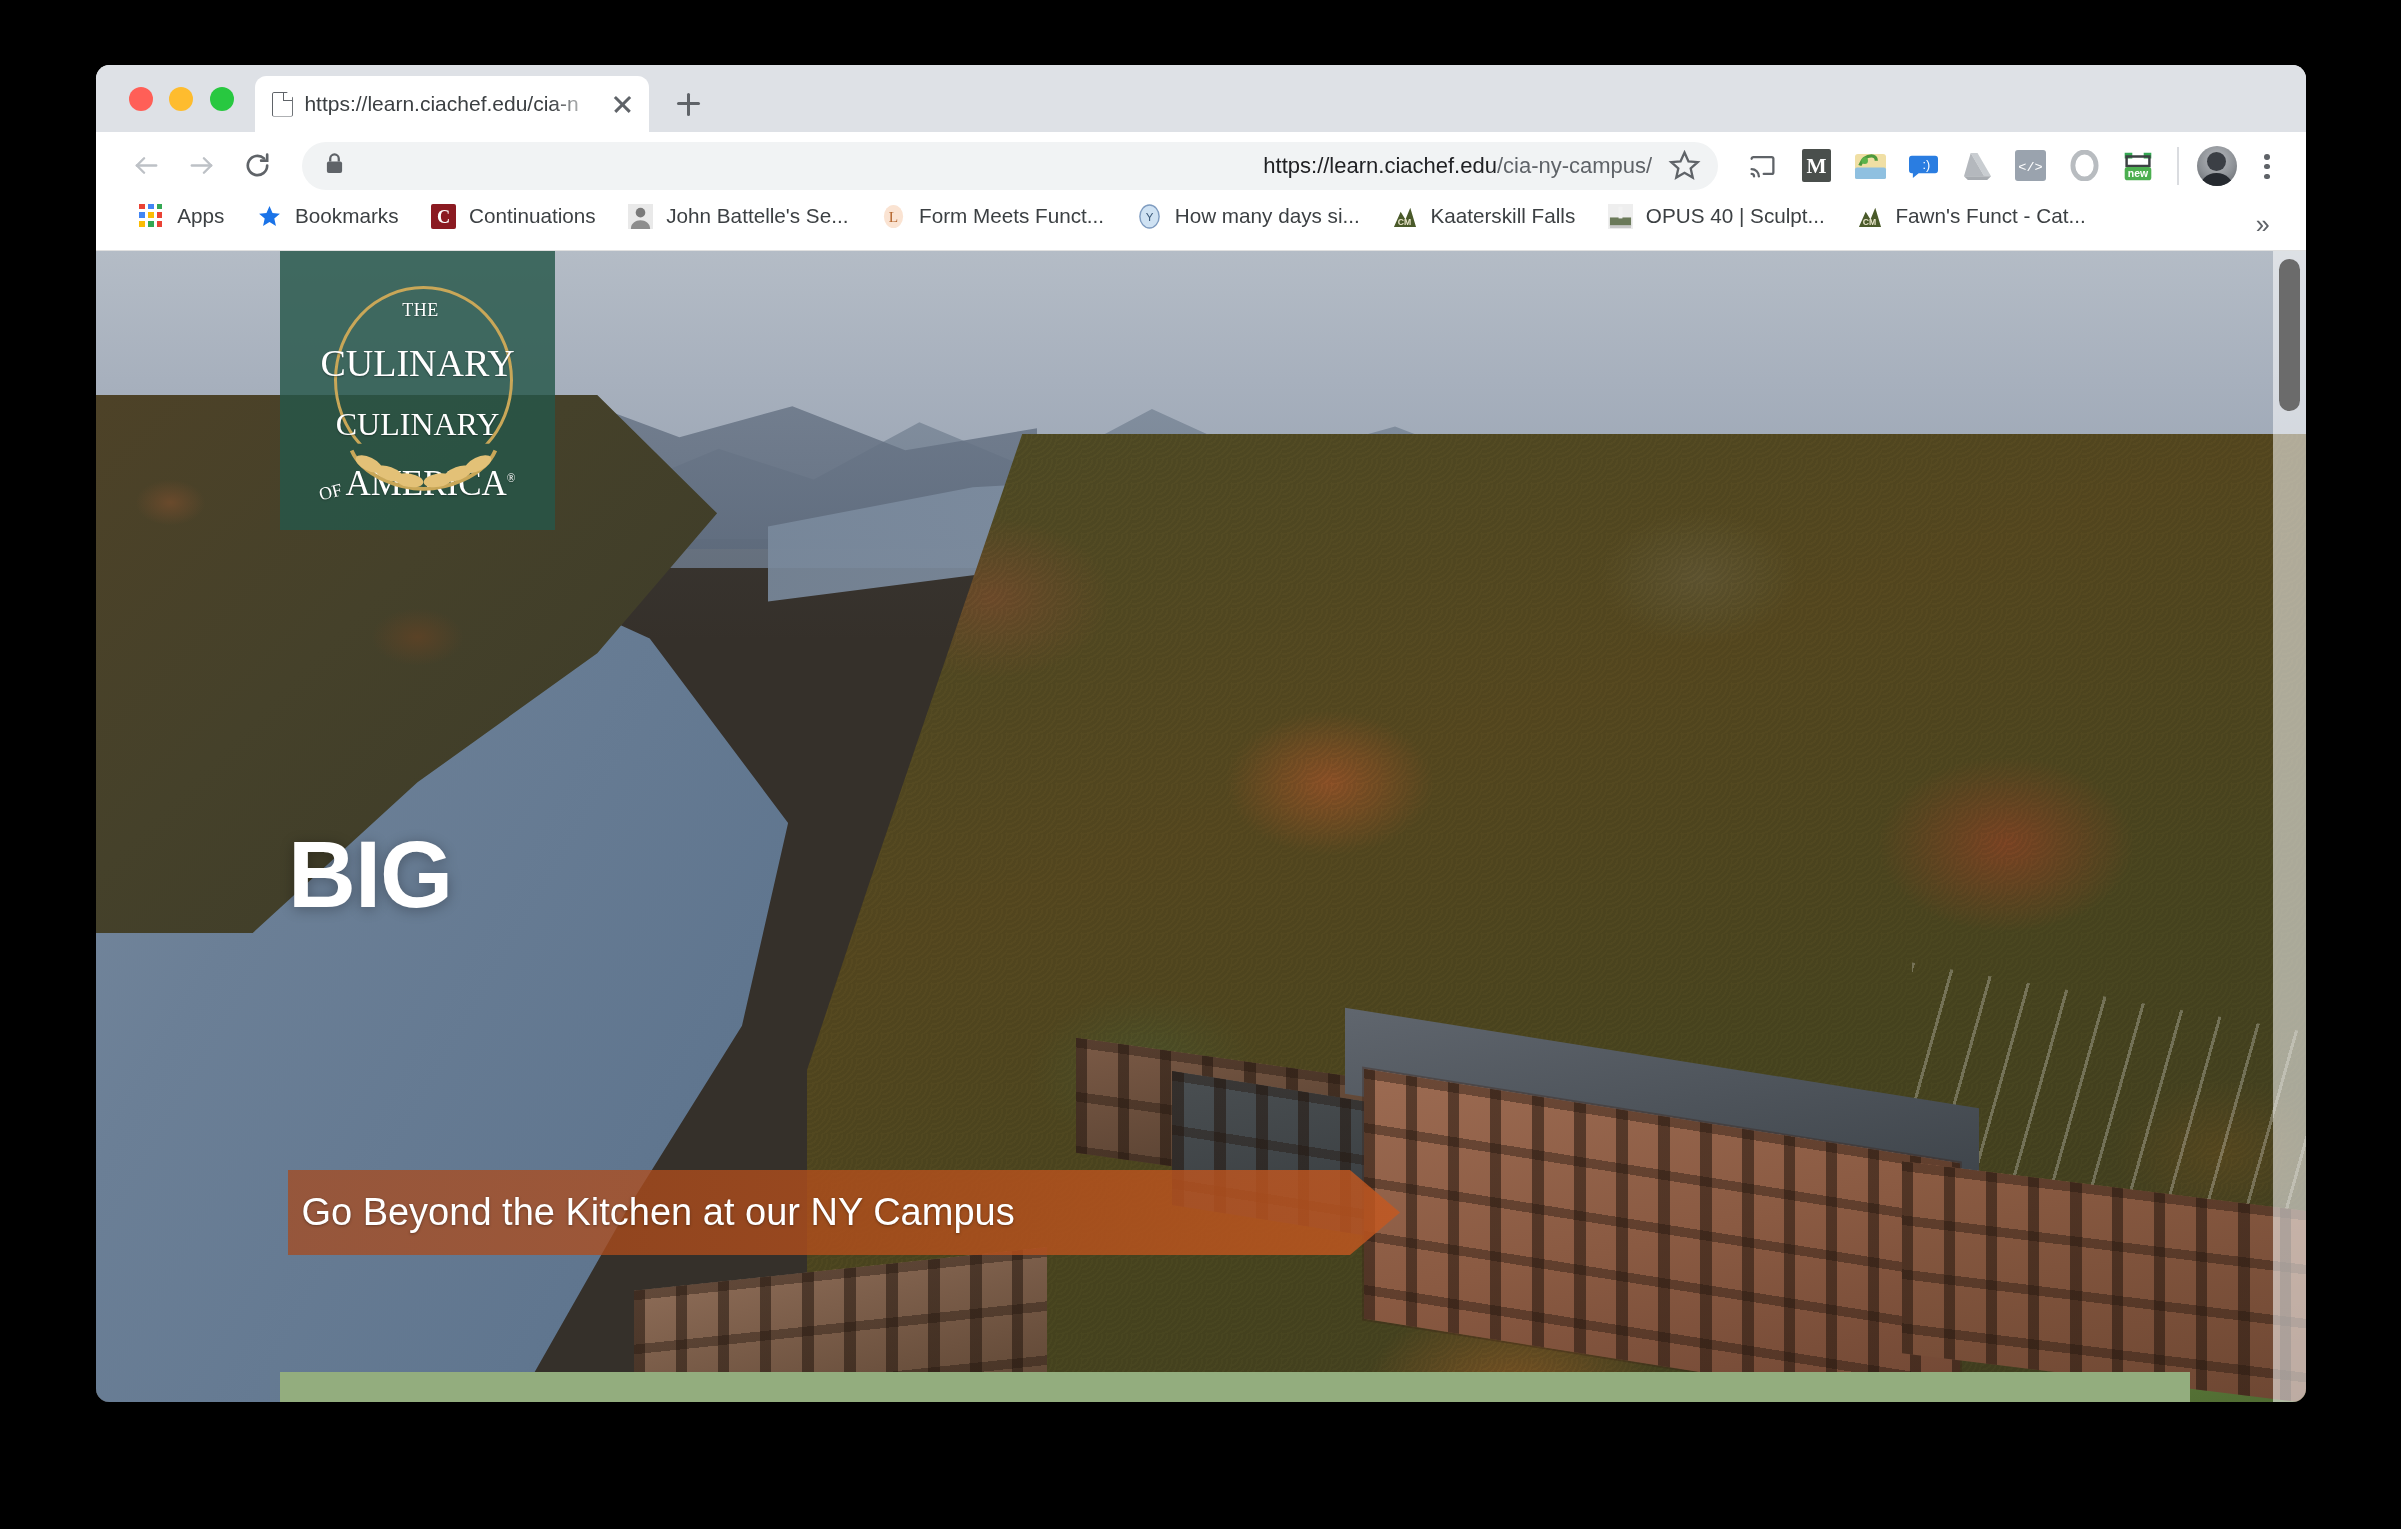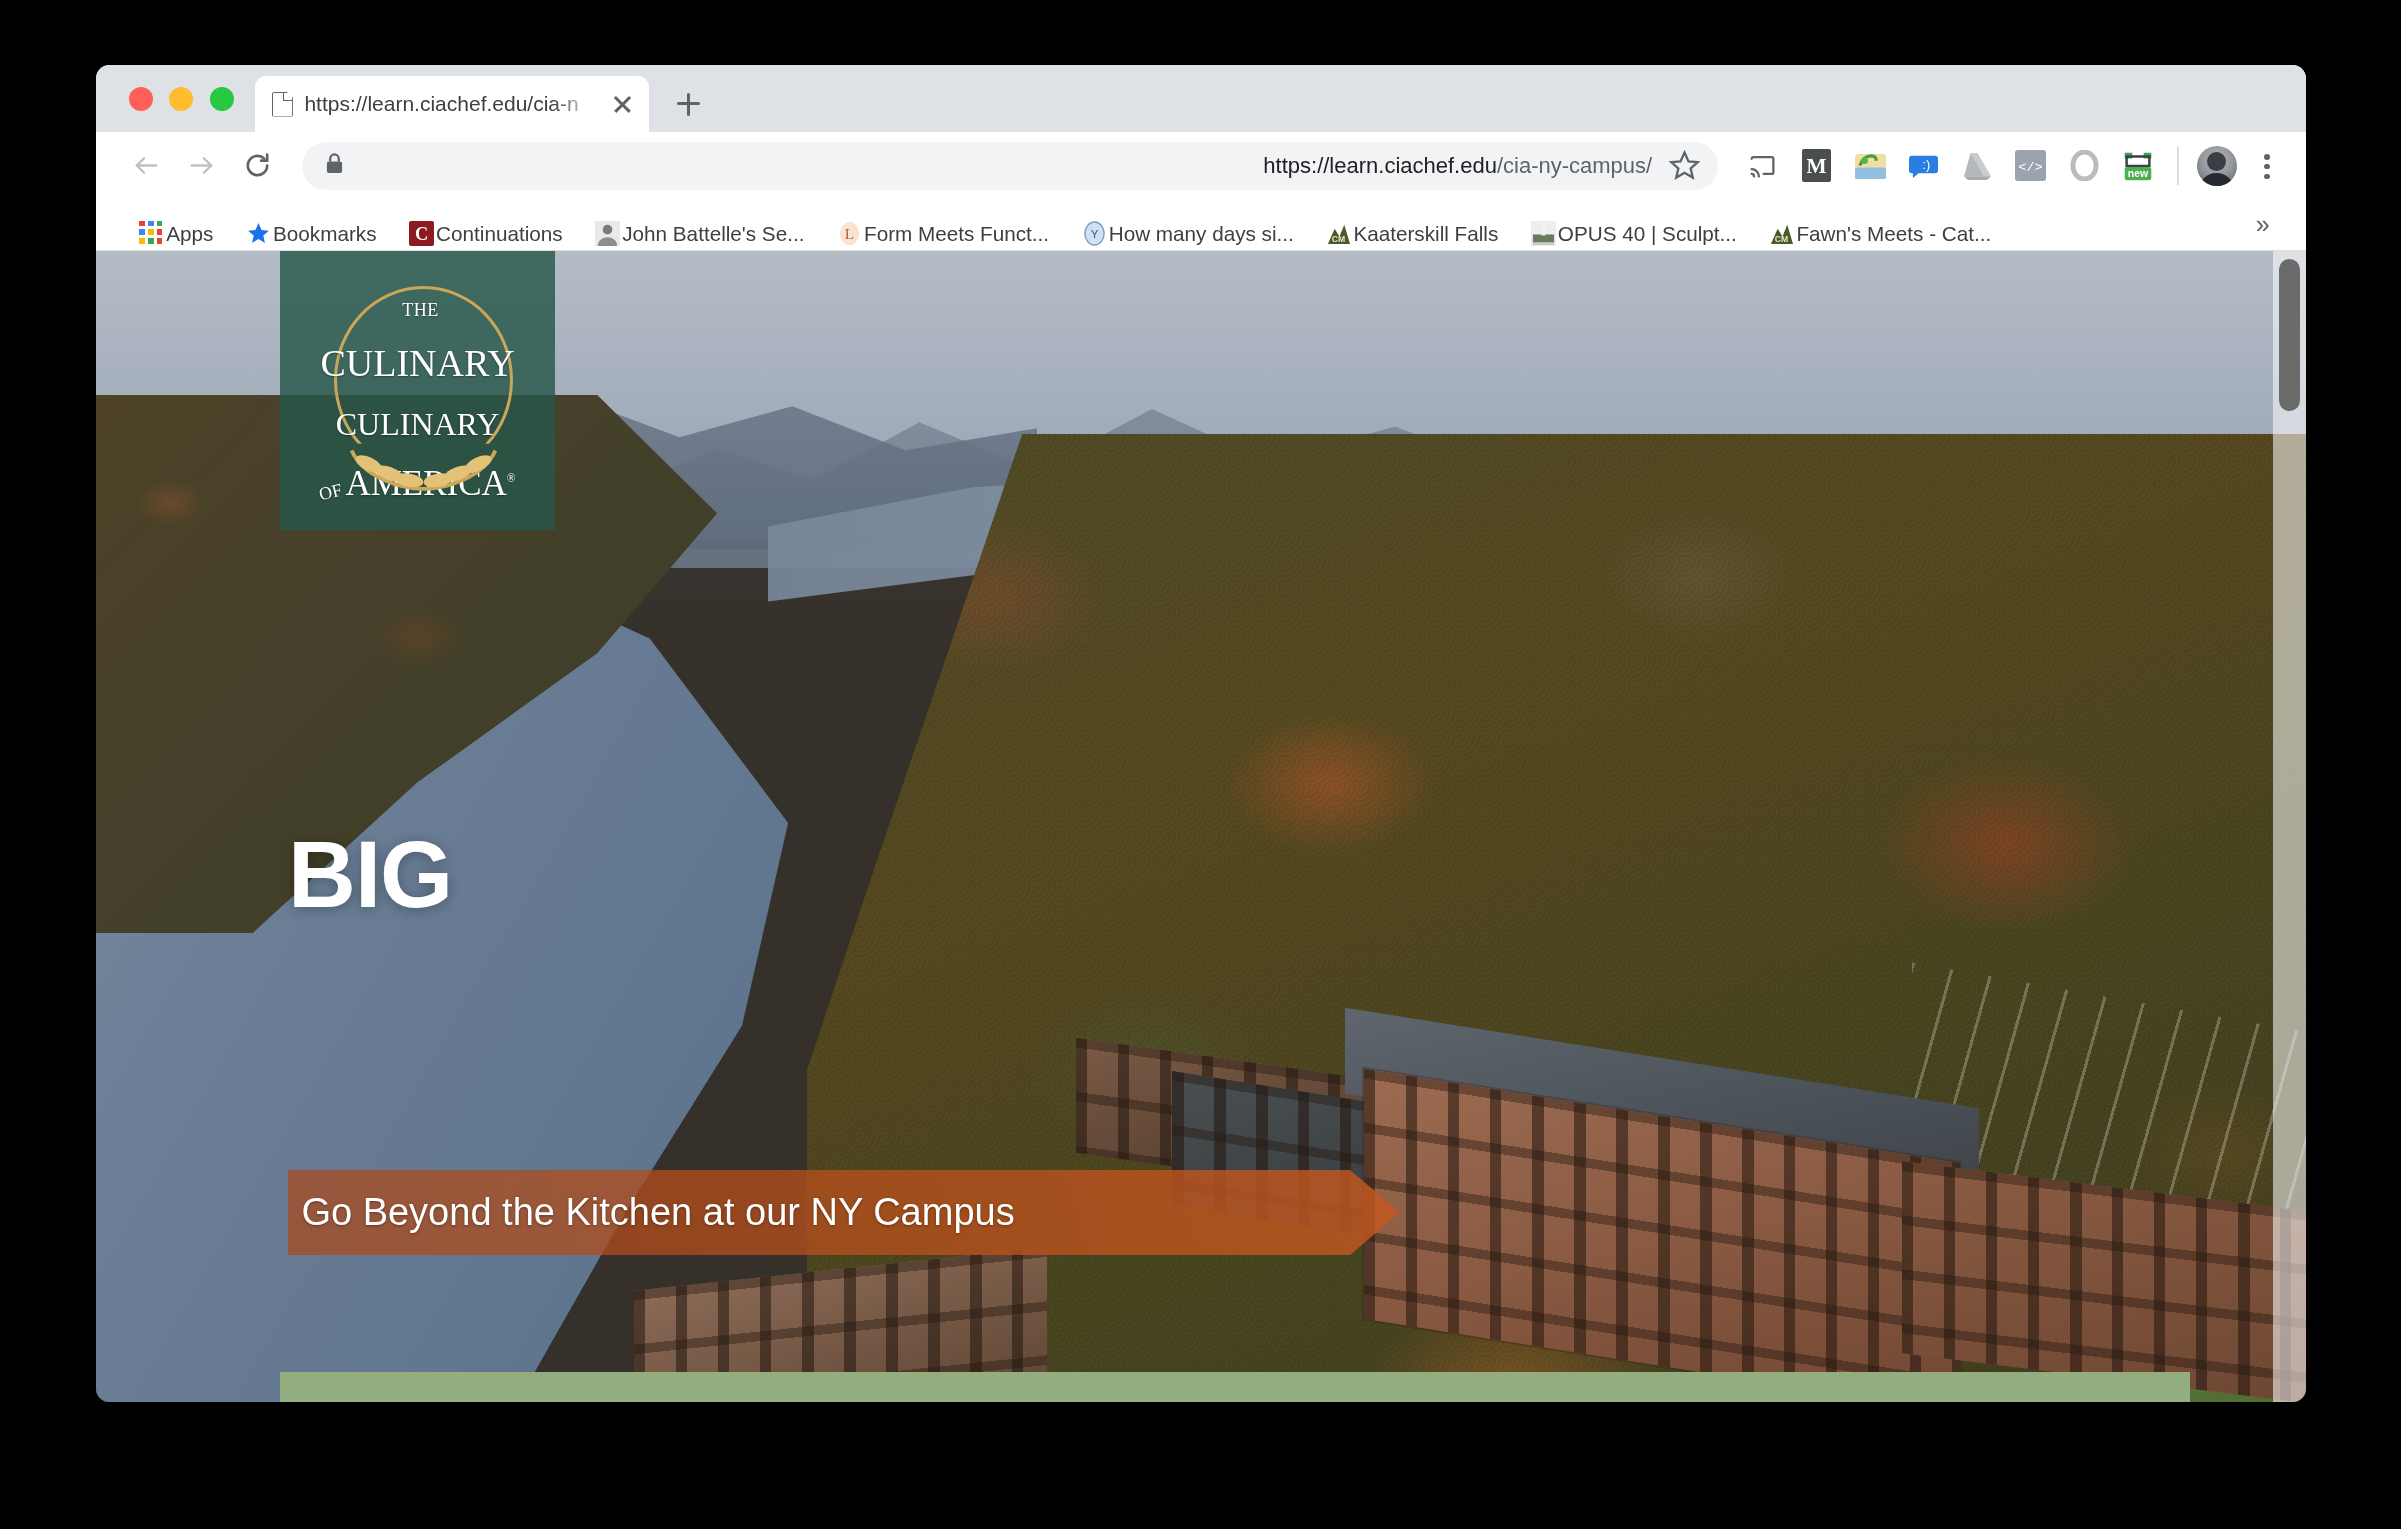--- a/index.html
+++ b/index.html
@@ -152,21 +152,21 @@
 
   
   .bookmarks {
     height: 52px; background: #fff;
     display: flex; align-items: center;
     padding: 0 23px 0 27px; gap: 0;
     border-bottom: 1px solid #e0e0e0;
     overflow: hidden;
   }
   .bm {
-    display:flex; align-items:flex-end; gap: 2px;
+    display:flex; align-items:flex-start; gap: 13px;
     padding: 0 16.3px; height: 42px; cursor: pointer;
     white-space: nowrap; border-radius: 3.8px; flex: 0 0 auto;
   }
   .bm-label { font-size: 20.7px; color: #3c4043; }
   .bm-ico { width: 25px; height: 25px; flex:0 0 25px; position: relative; }
   .chev { margin-left: auto; font-size: 25px; color:#5f6368; padding: 0 13.4px; cursor:pointer;}
 
   
   .ico-apps { display:grid; grid-template-columns:repeat(3,5.8px); grid-template-rows:repeat(3,5.8px);
               gap:2.9px; width:23px; height:23px; }
@@ -593,21 +593,21 @@
       <span class="bm-label">OPUS 40 | Sculpt...</span>
     </div>
 
     <div class="bm">
       <span class="bm-ico">
         <svg width="25" height="25" viewBox="0 0 26 26">
             <path d="M2 24 L9 8 L14 16 L19 4 L25 24 Z" fill="#4a5a2a"></path>
             <text x="13" y="22" font-family="Liberation Sans, sans-serif" font-size="9" font-weight="bold" fill="#e8e4c9" text-anchor="middle">CM</text>
           </svg>
       </span>
-      <span class="bm-label">Fawn's Meets - Cat...</span>
+      <span class="bm-label">Fawn's Funct - Cat...</span>
     </div>
 
     <span class="chev">»</span>
   </div>
 
   <div class="viewport">
 
     <div class="hero">
       <div class="sky"></div>
       <div class="mtn mtn3"></div>

